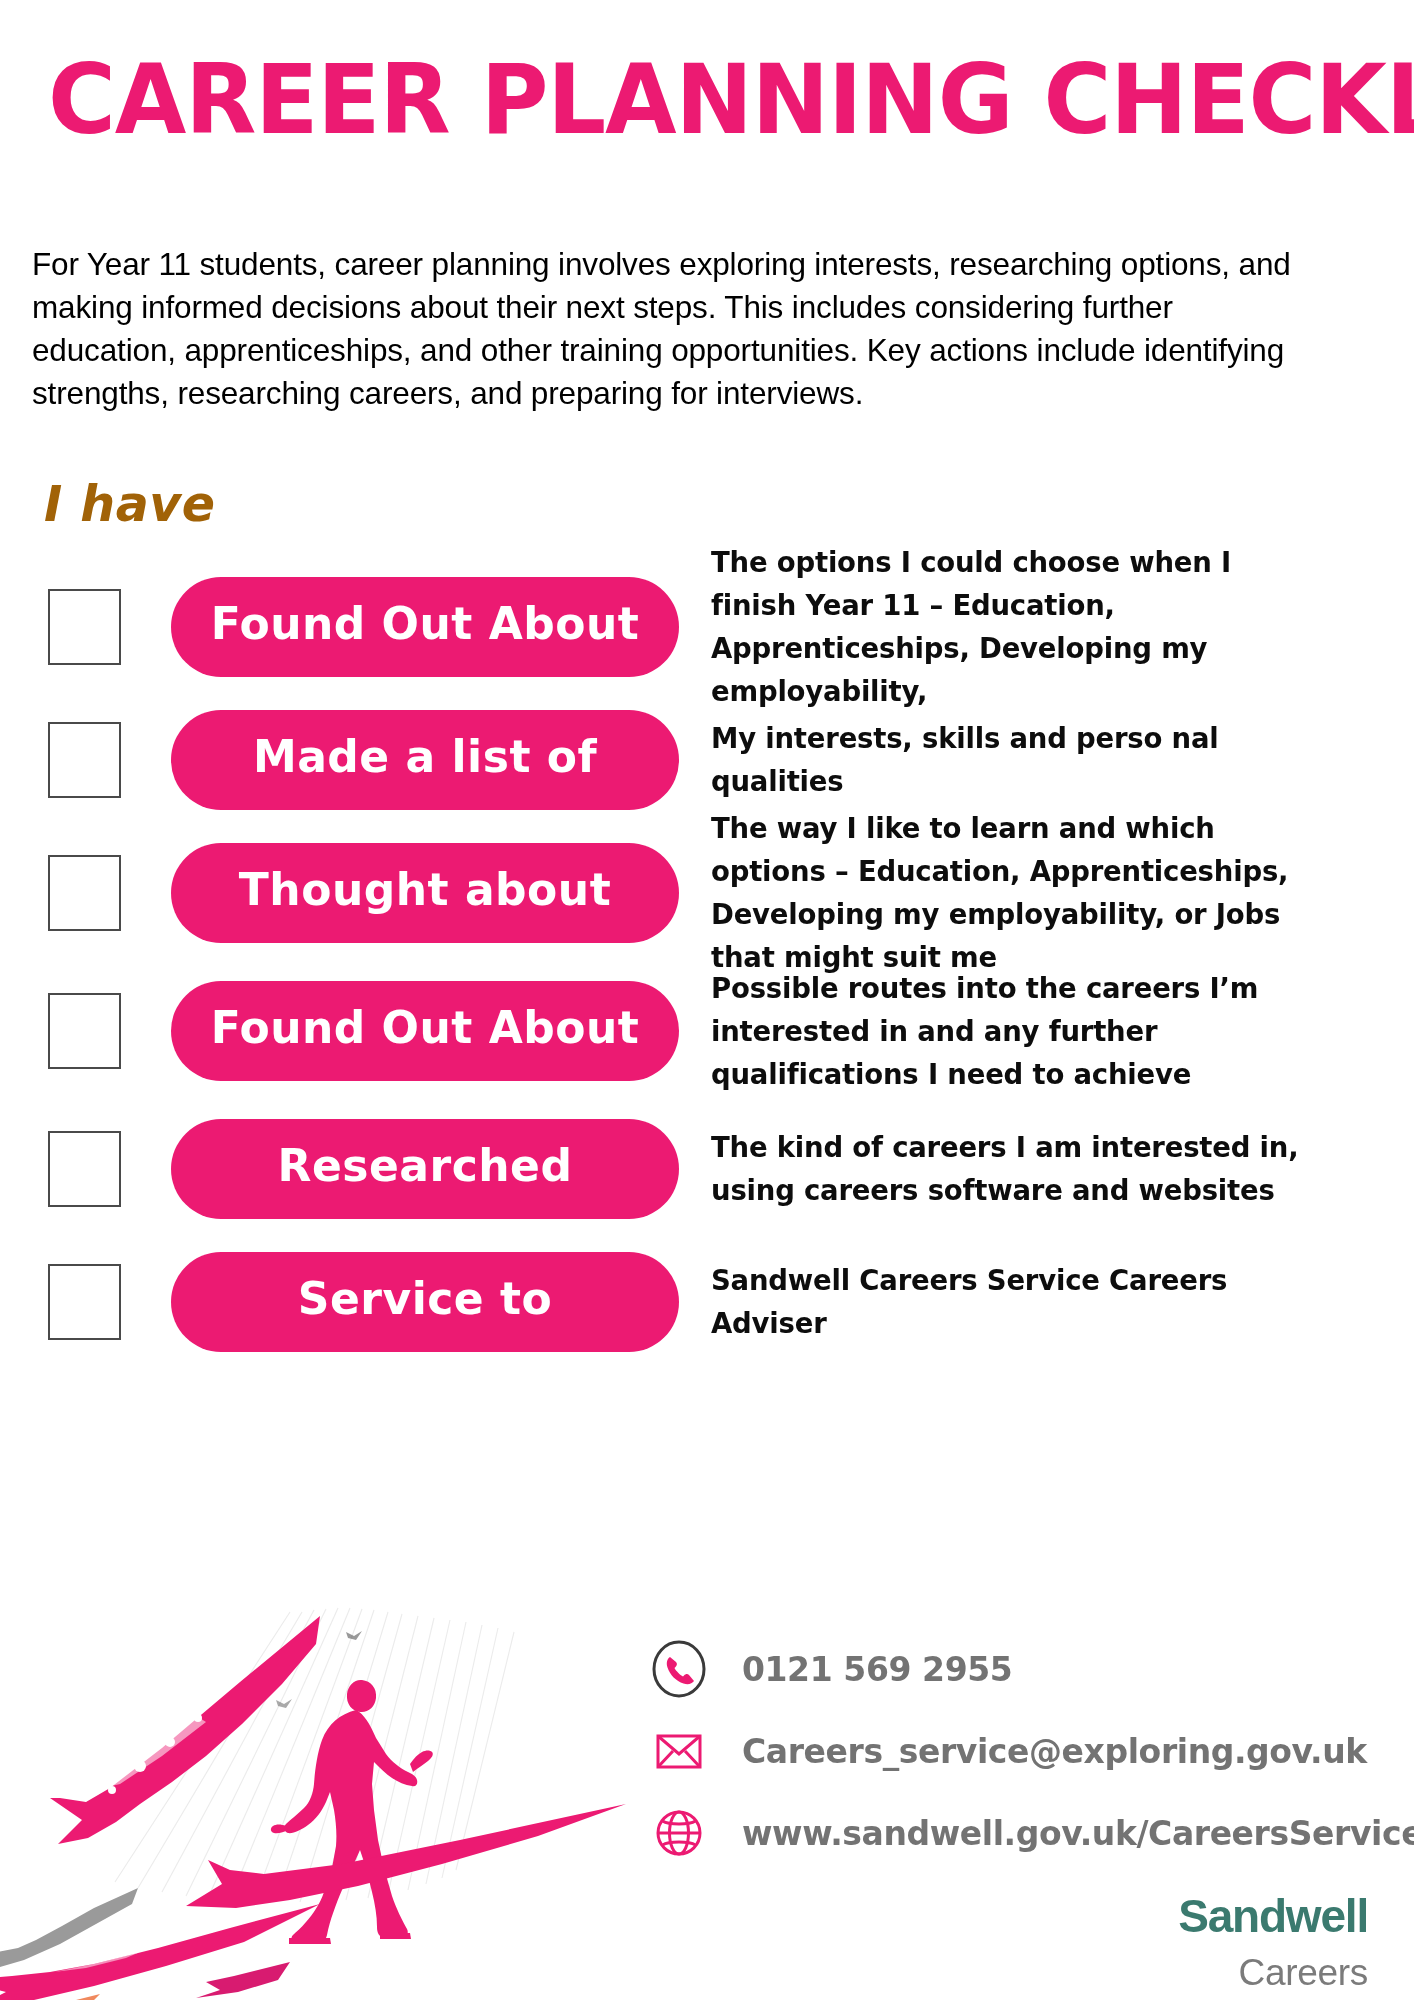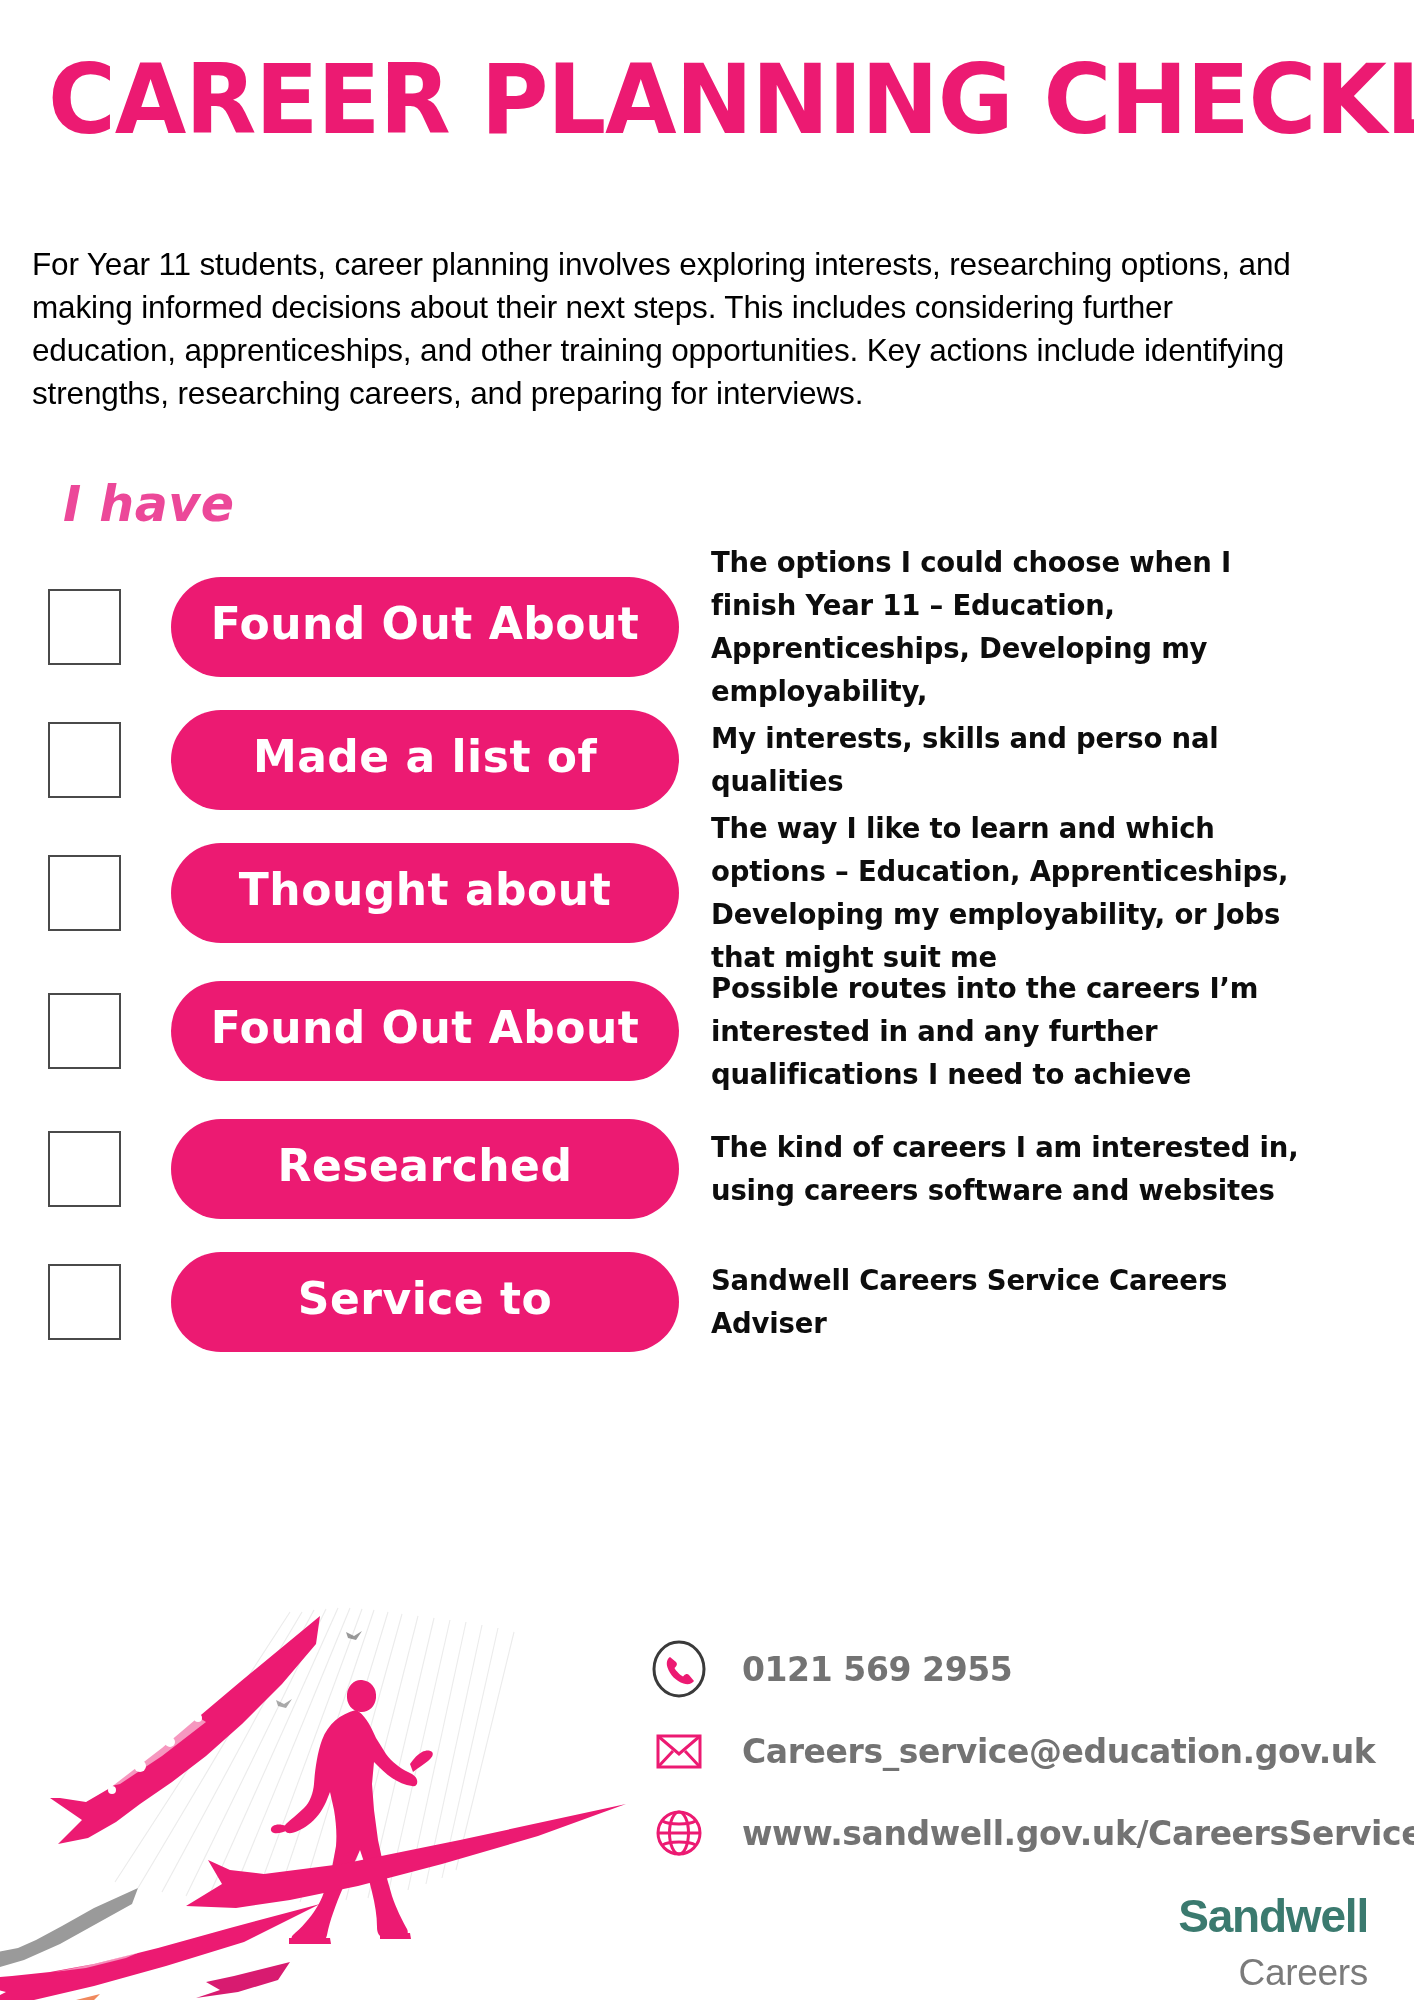--- a/index.html
+++ b/index.html
@@ -46,23 +46,23 @@
     font-family: "Liberation Sans", sans-serif;
     font-size: 31.5px;
     line-height: 43px;
     color: #000000;
     letter-spacing: -0.15px;
   }
 
   
   .i-have {
     position: absolute;
-    left: 63px;
+    left: 44px;
     top: 480px;
-    color: #ec4899;
+    color: #a16207;
     font-family: "DejaVu Sans", sans-serif;
     font-weight: 700;
     font-style: italic;
     font-size: 49px;
     letter-spacing: 0.5px;
     line-height: 1;
   }
 
   
   .checklist {
@@ -331,21 +331,21 @@
     </div>
 
     <div class="contact-row">
       <span class="contact-icon">
         <svg width="58" height="58" viewBox="0 0 58 58">
           <rect x="8" y="14" width="42" height="31" fill="none" stroke="#ec1a72" stroke-width="3"></rect>
           <path d="M8 14 L29 32 L50 14" fill="none" stroke="#ec1a72" stroke-width="3"></path>
           <path d="M8 45 L23 29 M50 45 L35 29" fill="none" stroke="#ec1a72" stroke-width="3"></path>
         </svg>
       </span>
-      <span class="contact-text">Careers_service@education.gov.uk</span>
+      <span class="contact-text">Careers_service@exploring.gov.uk</span>
     </div>
 
     <div class="contact-row">
       <span class="contact-icon">
         <svg width="58" height="58" viewBox="0 0 58 58">
           <circle cx="29" cy="29" r="21" fill="none" stroke="#ec1a72" stroke-width="3"></circle>
           <ellipse cx="29" cy="29" rx="9.5" ry="21" fill="none" stroke="#ec1a72" stroke-width="3"></ellipse>
           <line x1="8" y1="29" x2="50" y2="29" stroke="#ec1a72" stroke-width="3"></line>
           <path d="M12.5 17 C19 21 39 21 45.5 17" fill="none" stroke="#ec1a72" stroke-width="3"></path>
           <path d="M12.5 41 C19 37 39 37 45.5 41" fill="none" stroke="#ec1a72" stroke-width="3"></path>

